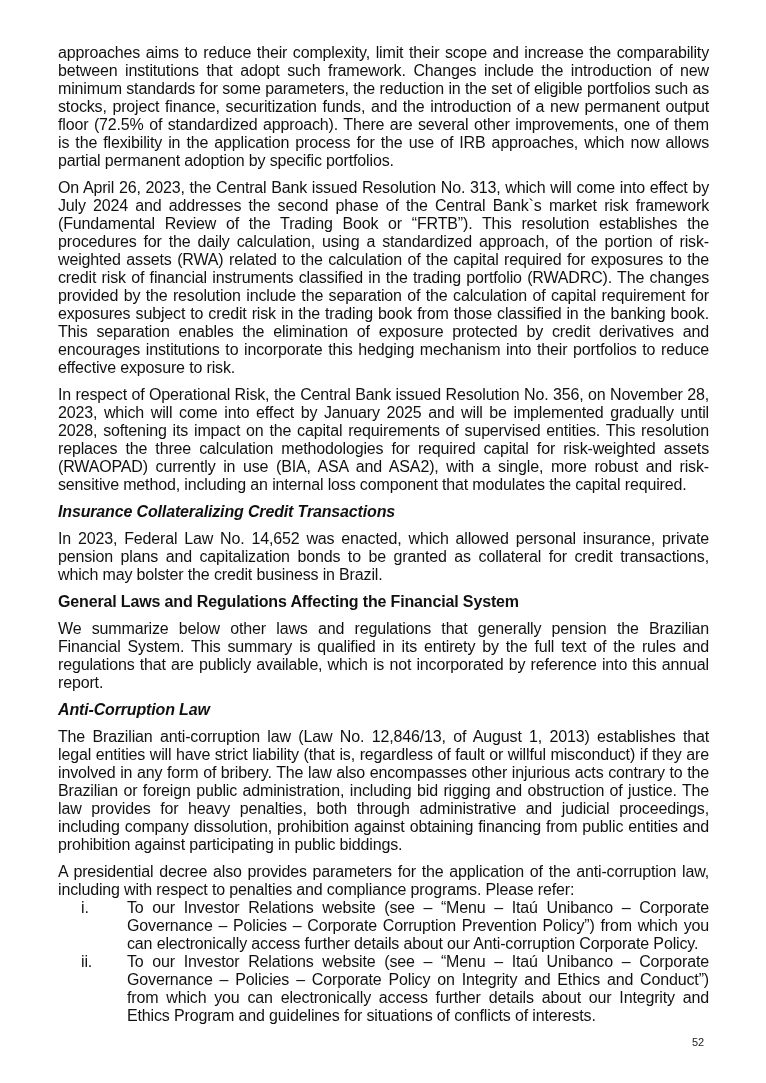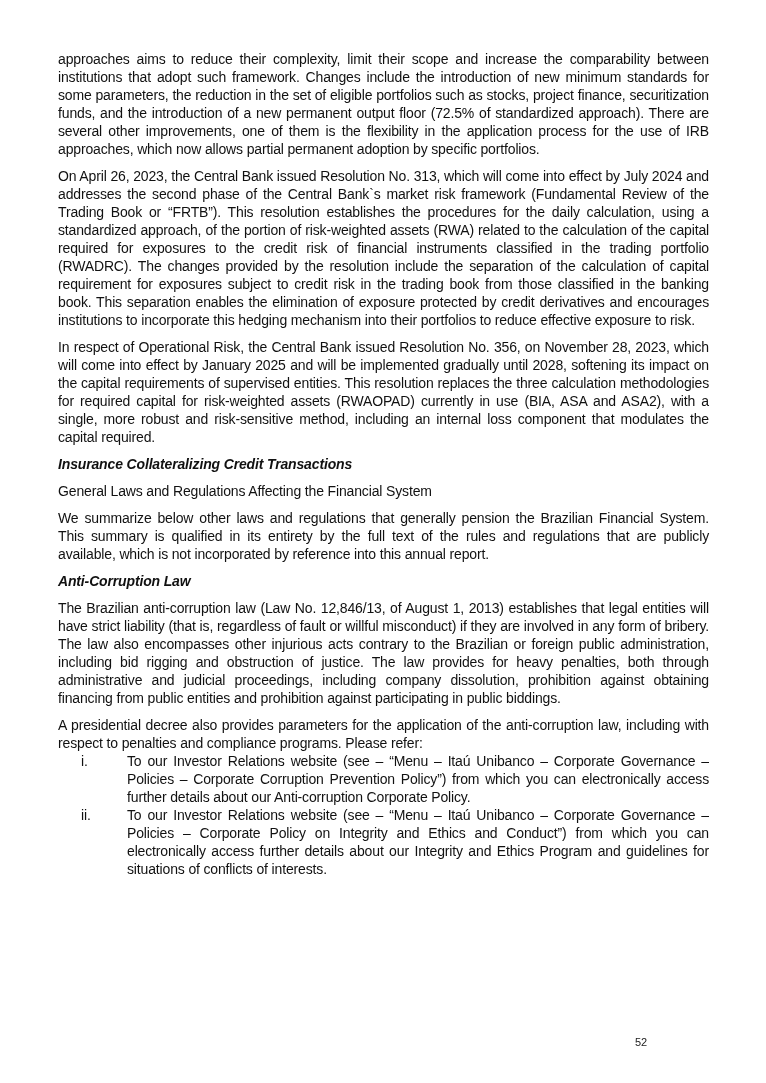--- a/index.html
+++ b/index.html
@@ -11,76 +11,77 @@
       width: 766px;
       height: 1083px;
       position: relative;
       overflow: hidden;
       font-family: "Liberation Sans", sans-serif;
       color: #111111;
     }
     .page {
       position: absolute;
       left: 58px;
-      top: 50px;
+      top: 44px;
       width: 651px;
-      font-size: 14px;
+      font-size: 16px;
       line-height: 18px;
       letter-spacing: -0.15px;
     }
     .para {
       margin: 0 0 9px 0;
       text-align: justify;
     }
     .para.last-para {
       margin-bottom: 0;
     }
     .heading-italic {
       margin: 8px 0 9px 0;
       font-weight: bold;
       font-style: italic;
     }
     .heading-bold {
       margin: 0 0 9px 0;
-      font-weight: normal;
+      font-weight: bold;
     }
     .ref-list {
       list-style: none;
       margin: 0;
       padding: 0;
     }
     .ref-item {
       position: relative;
       padding-left: 69px;
       text-align: justify;
     }
     .ref-marker {
       position: absolute;
       left: 23px;
       top: 0;
     }
     .page-number {
       position: absolute;
-      left: 635px;
+      left: 692px;
       top: 1036px;
       font-size: 11px;
       color: #222222;
       text-align: right;
     }
   </style>
 </head>
 <body>
 
 <div class="page">
 
   <p class="para">approaches aims to reduce their complexity, limit their scope and increase the comparability between institutions that adopt such framework. Changes include the introduction of new minimum standards for some parameters, the reduction in the set of eligible portfolios such as stocks, project finance, securitization funds, and the introduction of a new permanent output floor (72.5% of standardized approach). There are several other improvements, one of them is the flexibility in the application process for the use of IRB approaches, which now allows partial permanent adoption by specific portfolios.</p>
   <p class="para">On April 26, 2023, the Central Bank issued Resolution No. 313, which will come into effect by July 2024 and addresses the second phase of the Central Bank`s market risk framework (Fundamental Review of the Trading Book or “FRTB”). This resolution establishes the procedures for the daily calculation, using a standardized approach, of the portion of risk-weighted assets (RWA) related to the calculation of the capital required for exposures to the credit risk of financial instruments classified in the trading portfolio (RWADRC). The changes provided by the resolution include the separation of the calculation of capital requirement for exposures subject to credit risk in the trading book from those classified in the banking book. This separation enables the elimination of exposure protected by credit derivatives and encourages institutions to incorporate this hedging mechanism into their portfolios to reduce effective exposure to risk.</p>
   <p class="para">In respect of Operational Risk, the Central Bank issued Resolution No. 356, on November 28, 2023, which will come into effect by January 2025 and will be implemented gradually until 2028, softening its impact on the capital requirements of supervised entities. This resolution replaces the three calculation methodologies for required capital for risk-weighted assets (RWAOPAD) currently in use (BIA, ASA and ASA2), with a single, more robust and risk-sensitive method, including an internal loss component that modulates the capital required.</p>
 
   <p class="heading-italic">Insurance Collateralizing Credit Transactions</p>
+  <p class="para">In 2023, Federal Law No. 14,652 was enacted, which allowed personal insurance, private pension plans and capitalization bonds to be granted as collateral for credit transactions, which may bolster the credit business in Brazil.</p>
 
   <p class="heading-bold">General Laws and Regulations Affecting the Financial System</p>
   <p class="para">We summarize below other laws and regulations that generally pension the Brazilian Financial System. This summary is qualified in its entirety by the full text of the rules and regulations that are publicly available, which is not incorporated by reference into this annual report.</p>
 
   <p class="heading-italic">Anti-Corruption Law</p>
   <p class="para">The Brazilian anti-corruption law (Law No. 12,846/13, of August 1, 2013) establishes that legal entities will have strict liability (that is, regardless of fault or willful misconduct) if they are involved in any form of bribery. The law also encompasses other injurious acts contrary to the Brazilian or foreign public administration, including bid rigging and obstruction of justice. The law provides for heavy penalties, both through administrative and judicial proceedings, including company dissolution, prohibition against obtaining financing from public entities and prohibition against participating in public biddings.</p>
   <p class="para last-para">A presidential decree also provides parameters for the application of the anti-corruption law, including with respect to penalties and compliance programs. Please refer:</p>
 
   <ol class="ref-list">
     <li class="ref-item">

